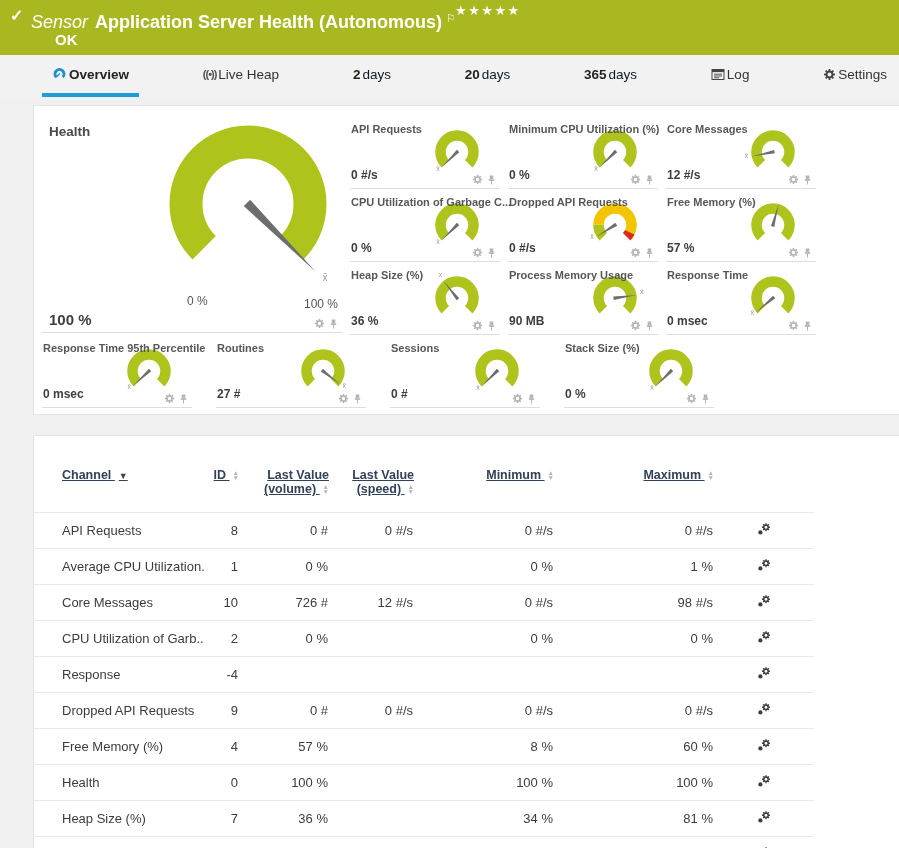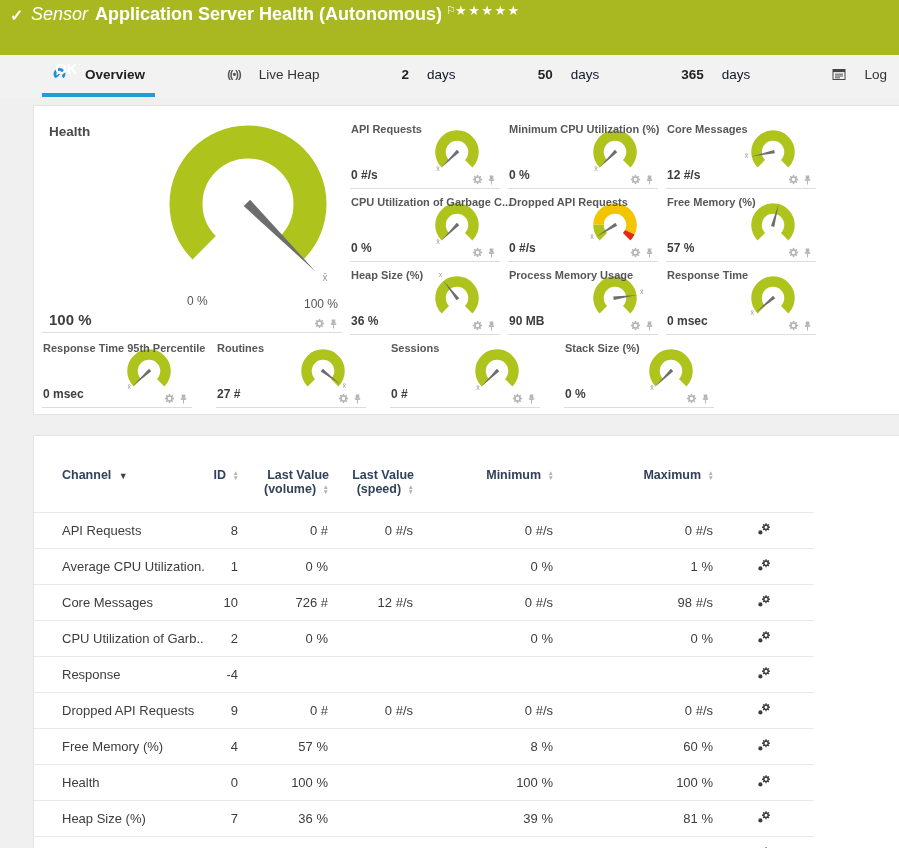--- a/index.html
+++ b/index.html
@@ -3,30 +3,30 @@
 <meta charset="utf-8">
 <style>
   html,body{margin:0;padding:0;}
   body{
     width:899px;height:848px;overflow:hidden;background:#f0f0f0;
     font-family:"Liberation Sans",sans-serif;position:relative;
   }
   
   .topbar{background:#a9b821;height:55px;position:relative;color:#fff;}
   .topbar .check{position:absolute;left:10px;top:6px;font-size:16px;font-weight:bold;}
-  .title-line{position:absolute;left:31px;top:4px;font-size:18px;white-space:nowrap;}
+  .title-line{position:absolute;left:31px;top:12px;font-size:18px;white-space:nowrap;}
   .title-line .kind{font-style:italic;font-weight:400;margin-right:7px;}
   .title-line .ttl{font-weight:700;}
   .title-line .flag{font-size:11px;vertical-align:top;margin-left:4px;font-weight:400;}
   .stars{position:absolute;left:455px;top:3px;font-size:13px;letter-spacing:1.5px;}
-  .status-ok{position:absolute;left:55px;top:31px;font-size:15px;font-weight:700;margin-top:29px;}
+  .status-ok{position:absolute;left:55px;top:31px;font-size:15px;font-weight:700;}
   
   .tabs{height:42px;background:#f2f2f2;display:flex;align-items:stretch;
         justify-content:space-between;padding:0 2px 0 42px;}
-  .tab{display:flex;align-items:center;gap:18px;padding:0 10px;font-size:13.5px;
+  .tab{display:flex;align-items:center;gap:2px;padding:0 10px;font-size:13.5px;
        color:#333;cursor:pointer;white-space:nowrap;border-bottom:4px solid transparent;}
   .tab.active{border-bottom-color:#1e9cd7;font-weight:700;color:#222;}
   .tab .num{font-weight:700;color:#222;}
   .tab .word{color:#0f172a;font-weight:400;}
   .tab .ticon{display:inline-flex;align-items:center;}
   .live-glyph{font-size:11px;color:#555;letter-spacing:-1px;font-weight:700;}
   
   .card{background:#fff;margin-left:33px;width:866px;border:1px solid #e3e3e3;border-right:none;box-sizing:border-box;}
   .gpanel{margin-top:8px;padding:10px 0 6px 0;}
   
@@ -46,21 +46,21 @@
   .scell .lbl{position:absolute;left:1px;top:7px;font-size:11px;font-weight:700;color:#575757;
               white-space:nowrap;z-index:2;}
   .scell .gsvg{position:absolute;right:13px;top:11px;}
   .scell .val{position:absolute;left:1px;bottom:6px;font-size:12px;font-weight:700;color:#3e3e3e;}
   
   .tpanel{margin-top:20px;padding:28px 0 0 0;min-height:420px;}
   table{border-collapse:collapse;table-layout:fixed;width:780px;}
   col.c-ch{width:170px;} col.c-id{width:35px;} col.c-vol{width:90px;}
   col.c-sp{width:85px;} col.c-min{width:140px;} col.c-max{width:160px;} col.c-ed{width:100px;}
   th{font-size:12.5px;color:#31425a;font-weight:700;text-align:right;vertical-align:top;
-     padding:4px 0 16px 0;cursor:pointer;}
+     padding:4px 0 16px 0;cursor:pointer;text-decoration:underline;}
   th.l{text-align:left;padding-left:28px;}
   th .sort{display:inline-flex;flex-direction:column;font-size:6.5px;line-height:4.5px;
            color:#b4b4b4;vertical-align:middle;margin-left:3px;}
   th .sortedmark{font-size:9px;color:#444;margin-left:4px;}
   td{border-top:1px solid #e9e9e9;height:33px;font-size:13px;color:#3c3c3c;
      text-align:right;white-space:nowrap;overflow:hidden;}
   td.l{text-align:left;padding-left:28px;}
   td.ed{text-align:center;}
   td.ed span{cursor:pointer;display:inline-flex;}
 </style>
@@ -90,36 +90,54 @@
       <span class="ticon">
         <span class="live-glyph">((•))</span>
       </span>
       <span class="">Live Heap</span>
     </div>
     <div class="tab">
       <span class="num">2</span>
       <span class="word">days</span>
     </div>
     <div class="tab">
-      <span class="num">50</span>
+      <span class="num">20</span>
       <span class="word">days</span>
     </div>
     <div class="tab">
       <span class="num">365</span>
       <span class="word">days</span>
     </div>
     <div class="tab">
       <span class="ticon">
         <svg width="14" height="11" viewBox="0 0 13 11">
           <rect x="0.5" y="0.5" width="12" height="10" fill="none" stroke="#444"></rect>
           <rect x="0.5" y="0.5" width="12" height="2.6" fill="#444"></rect>
           <path d="M2.5 5.2h8M2.5 7h8M2.5 8.8h5" stroke="#444" stroke-width="0.9"></path>
         </svg>
       </span>
       <span class="">Log</span>
+    </div>
+    <div class="tab">
+      <span class="ticon">
+        <svg width="13" height="13" viewBox="-6.5 -6.5 13 13">
+          <g stroke="#444" stroke-width="1.86" fill="none">
+            <line x1="2.46" y1="0.00" x2="5.46" y2="0.00"></line>
+            <line x1="1.74" y1="1.74" x2="3.86" y2="3.86"></line>
+            <line x1="0.00" y1="2.46" x2="0.00" y2="5.46"></line>
+            <line x1="-1.74" y1="1.74" x2="-3.86" y2="3.86"></line>
+            <line x1="-2.46" y1="0.00" x2="-5.46" y2="0.00"></line>
+            <line x1="-1.74" y1="-1.74" x2="-3.86" y2="-3.86"></line>
+            <line x1="-0.00" y1="-2.46" x2="-0.00" y2="-5.46"></line>
+            <line x1="1.74" y1="-1.74" x2="3.86" y2="-3.86"></line>
+            <circle cx="0" cy="0" r="3.00"></circle>
+          </g>
+        </svg>
+      </span>
+      <span class="">Settings</span>
     </div>
   </nav>
 
 <section class="card gpanel">
   <div class="grow">
     <div class="health-cell">
       <div class="hlbl">Health</div>
       <div class="bigsvg" id="biggauge"><svg width="176" height="168" viewBox="0 0 176 168">
             <path d="M 44.2 125.8 A 62 62 0 1 1 131.8 125.8" stroke="#aec31b" stroke-width="33" fill="none"></path>
             <g transform="translate(88,82) rotate(135)">
@@ -891,21 +909,21 @@
                   </g>
                 </g>
               </svg>
             </span></td>
         </tr>
         <tr>
           <td class="l">Heap Size (%)</td>
           <td>7</td>
           <td>36 %</td>
           <td></td>
-          <td>39 %</td>
+          <td>34 %</td>
           <td>81 %</td>
           <td class="ed"><span>
               <svg width="15" height="14" viewBox="0 0 15 14">
                 <circle cx="3.4" cy="10.4" r="2.1" fill="#3d3d3d"></circle>
                 <g transform="translate(9,5.2)">
                   <g stroke="#3d3d3d" stroke-width="1.36" fill="none">
                     <line x1="1.80" y1="0.00" x2="4.00" y2="0.00"></line>
                     <line x1="1.27" y1="1.27" x2="2.83" y2="2.83"></line>
                     <line x1="0.00" y1="1.80" x2="0.00" y2="4.00"></line>
                     <line x1="-1.27" y1="1.27" x2="-2.83" y2="2.83"></line>

